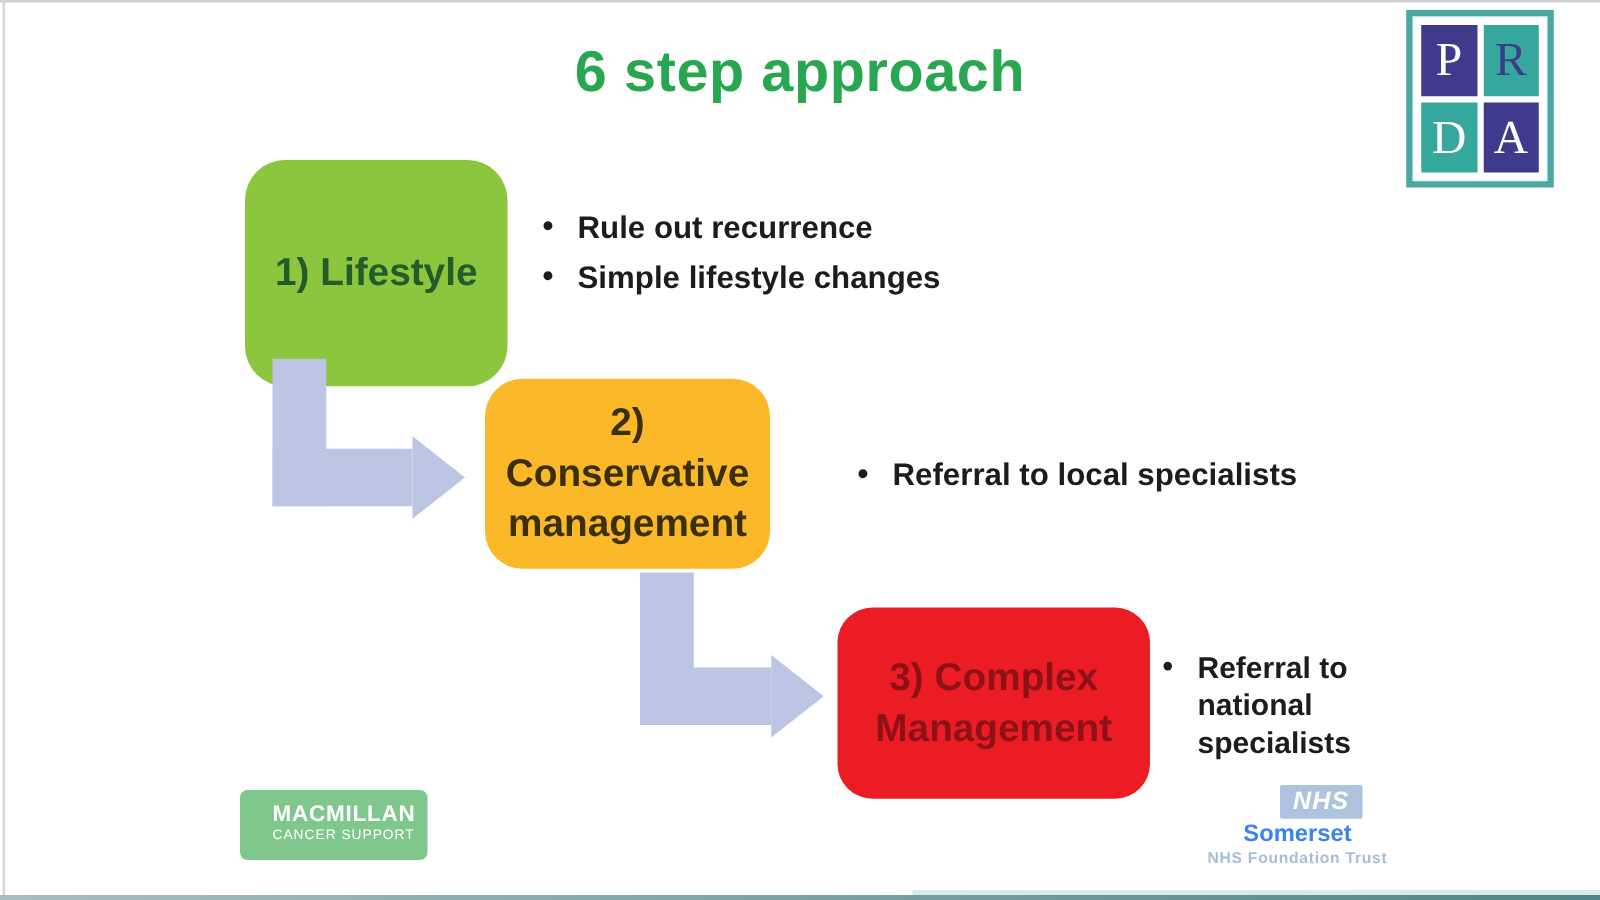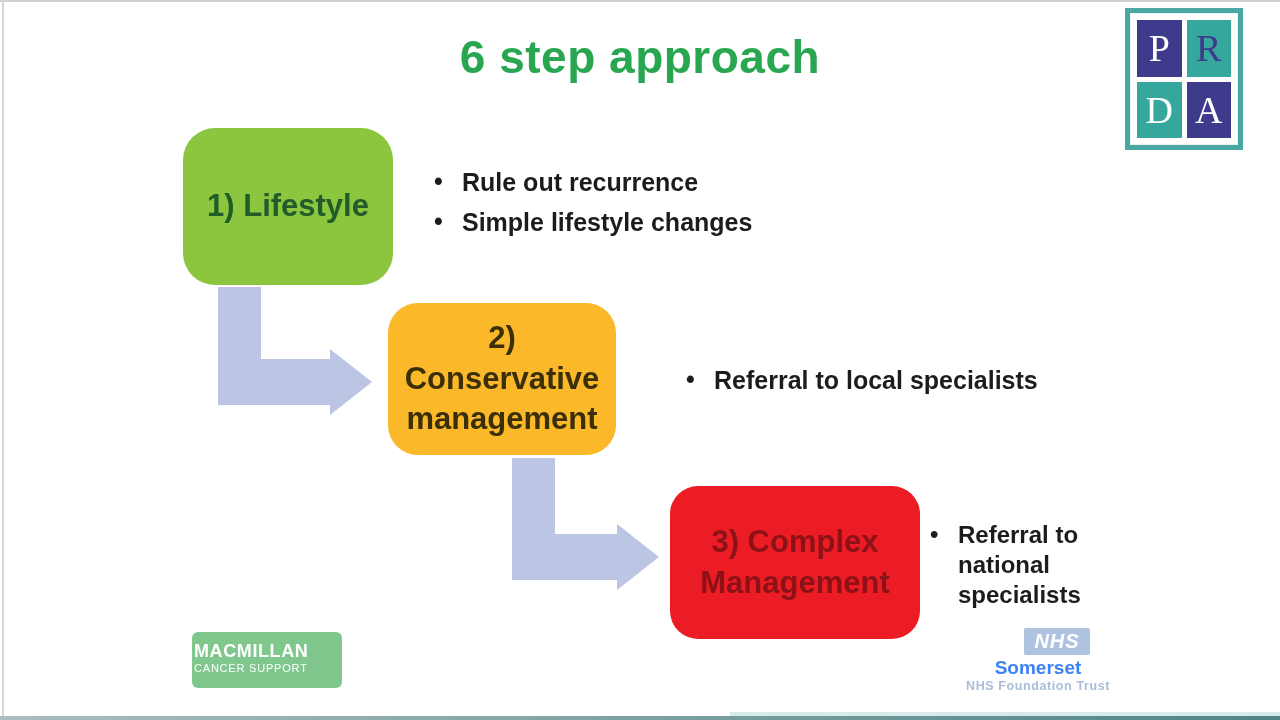--- a/index.html
+++ b/index.html
@@ -30,21 +30,21 @@
 
   
   .box {
     position: absolute;
     display: flex; flex-direction: column;
     align-items: center; justify-content: center;
     font-weight: 700; font-size: 31px; line-height: 1.32;
     text-align: center;
   }
   .box .line { display: block; }
-  .box1 { left: 183px; top: 128px; width: 210px; height: 157px; border-radius: 32px; }
+  .box1 { left: 196px; top: 128px; width: 210px; height: 181px; border-radius: 32px; }
   .box2 { left: 388px; top: 303px; width: 228px; height: 152px; border-radius: 30px; }
   .box3 { left: 670px; top: 486px; width: 250px; height: 153px; border-radius: 28px; }
 
   
   .arrow div { position: absolute; }
   .arrow .seg { background: #bcc6e4; }
   .a1-v { left: 218px; top: 287px; width: 43px; height: 118px; }
   .a1-h { left: 218px; top: 359px; width: 112px; height: 46px; }
   .a1-head { left: 330px; top: 349px; width: 0; height: 0;
              border-top: 33px solid transparent; border-bottom: 33px solid transparent;
@@ -86,21 +86,21 @@
   .bg-purple { background: #3f3b8c; }
   .bg-teal   { background: #35a79c; }
   .fg-white  { color: #ffffff; }
   .fg-purple { color: #3f3b8c; }
 
   
   .macmillan {
     position: absolute; left: 192px; top: 632px;
     width: 150px; height: 56px;
     border-radius: 6px;
-    padding: 9px 0 0 2px;
+    padding: 9px 0 0 26px;
     color: #ffffff;
   }
   .mac-line1 { font-size: 18px; font-weight: 800; letter-spacing: 0.6px; line-height: 20px; }
   .mac-line2 { font-size: 11px; font-weight: 400; letter-spacing: 0.8px; line-height: 14px; }
 
   
   .nhs { position: absolute; left: 938px; top: 628px; width: 200px; text-align: center; }
   .nhs-lozenge {
     display: inline-block;
     width: 66px; height: 27px; line-height: 27px;

